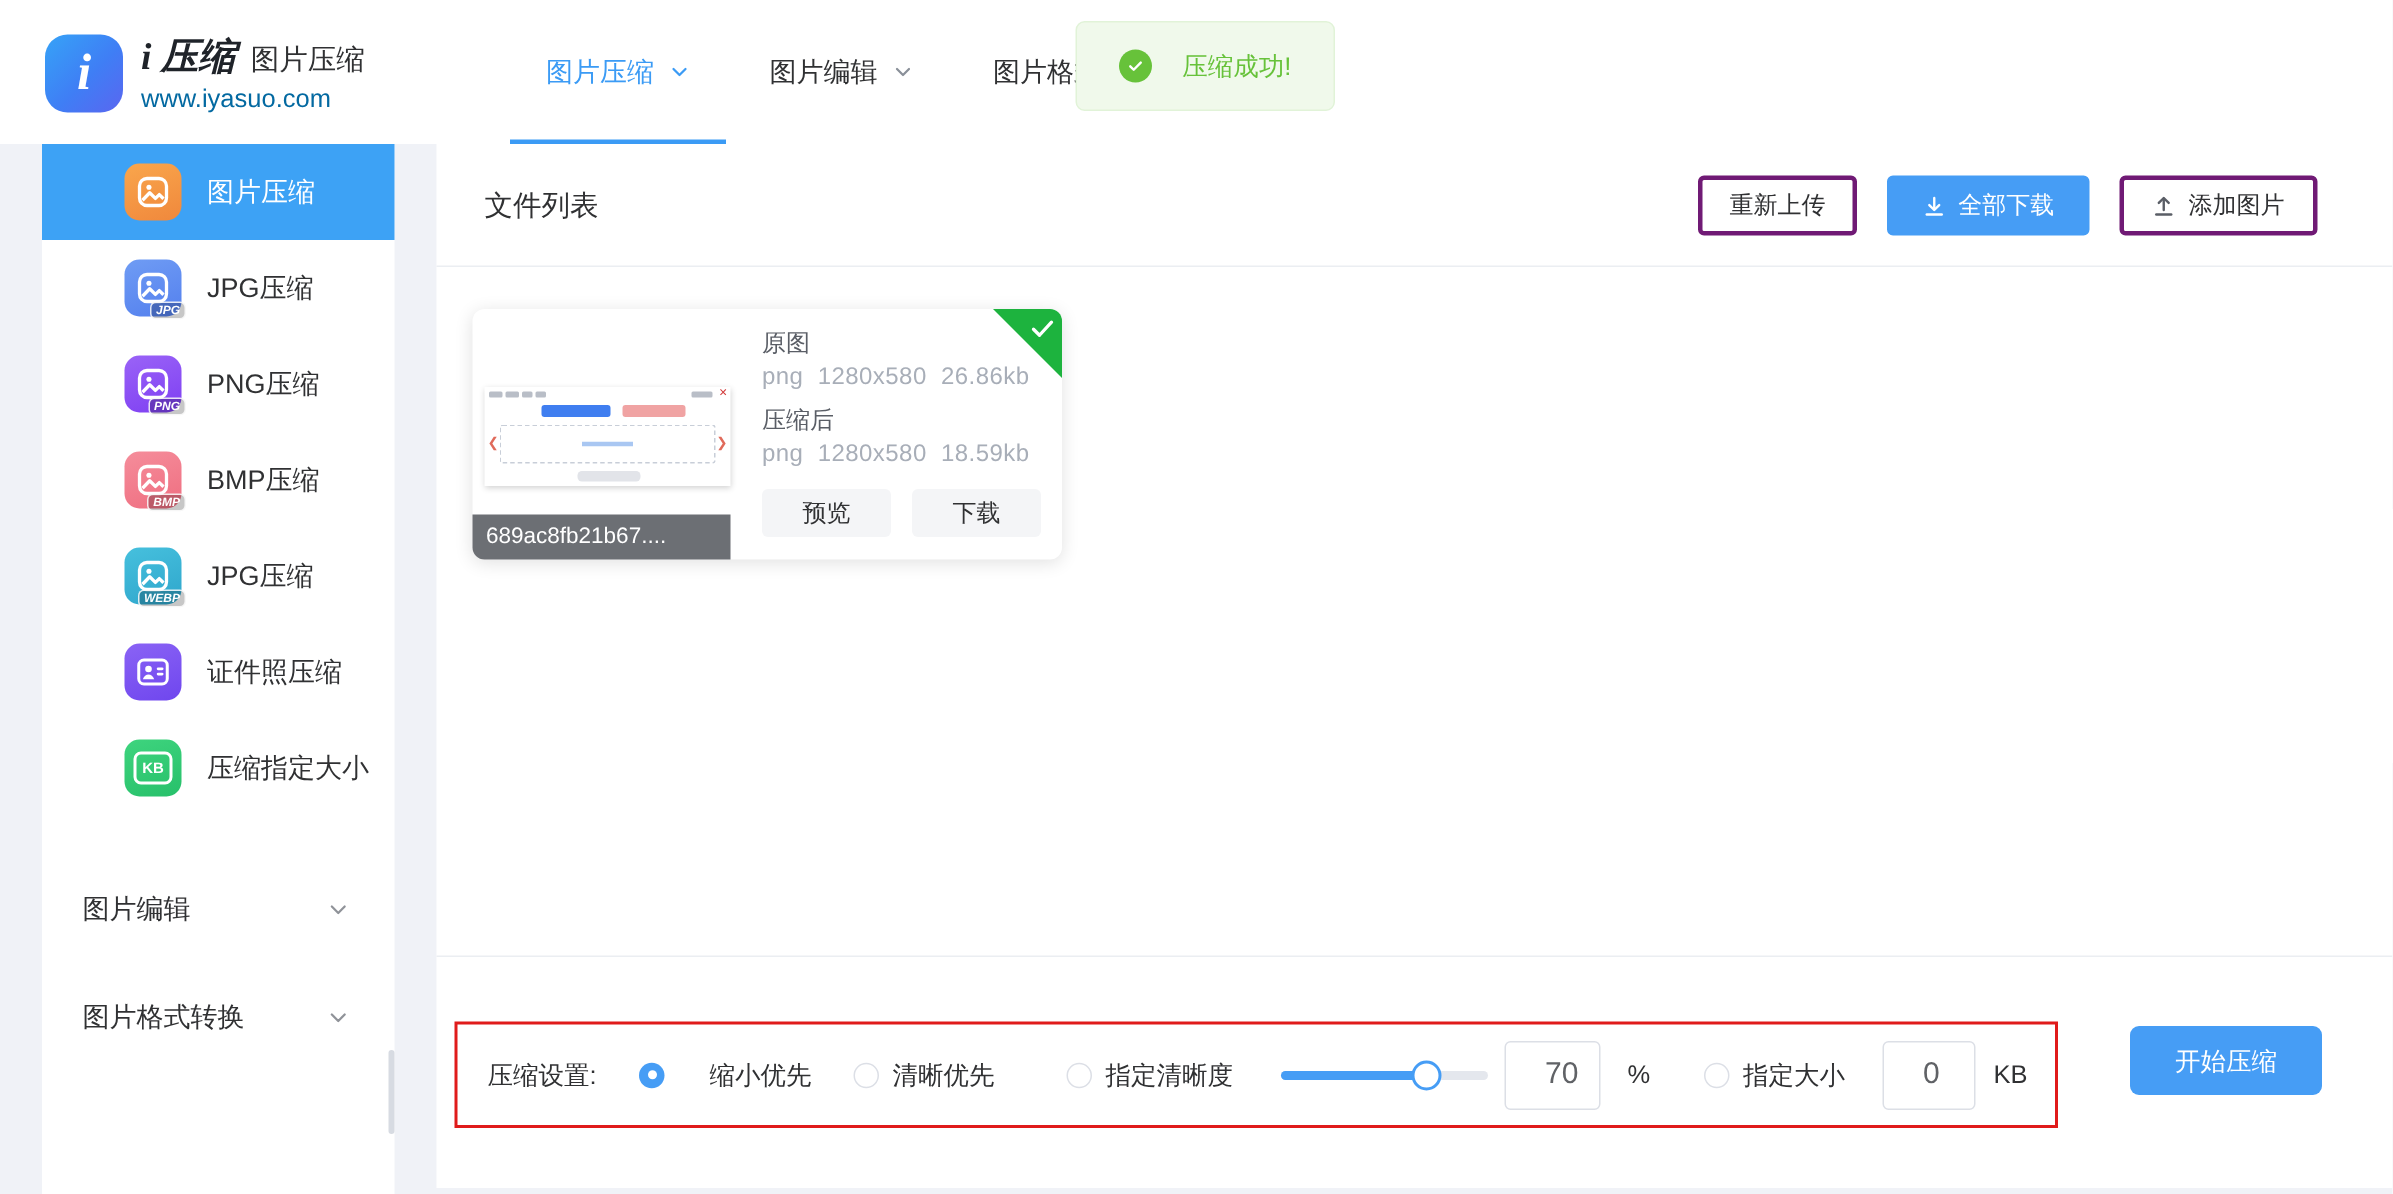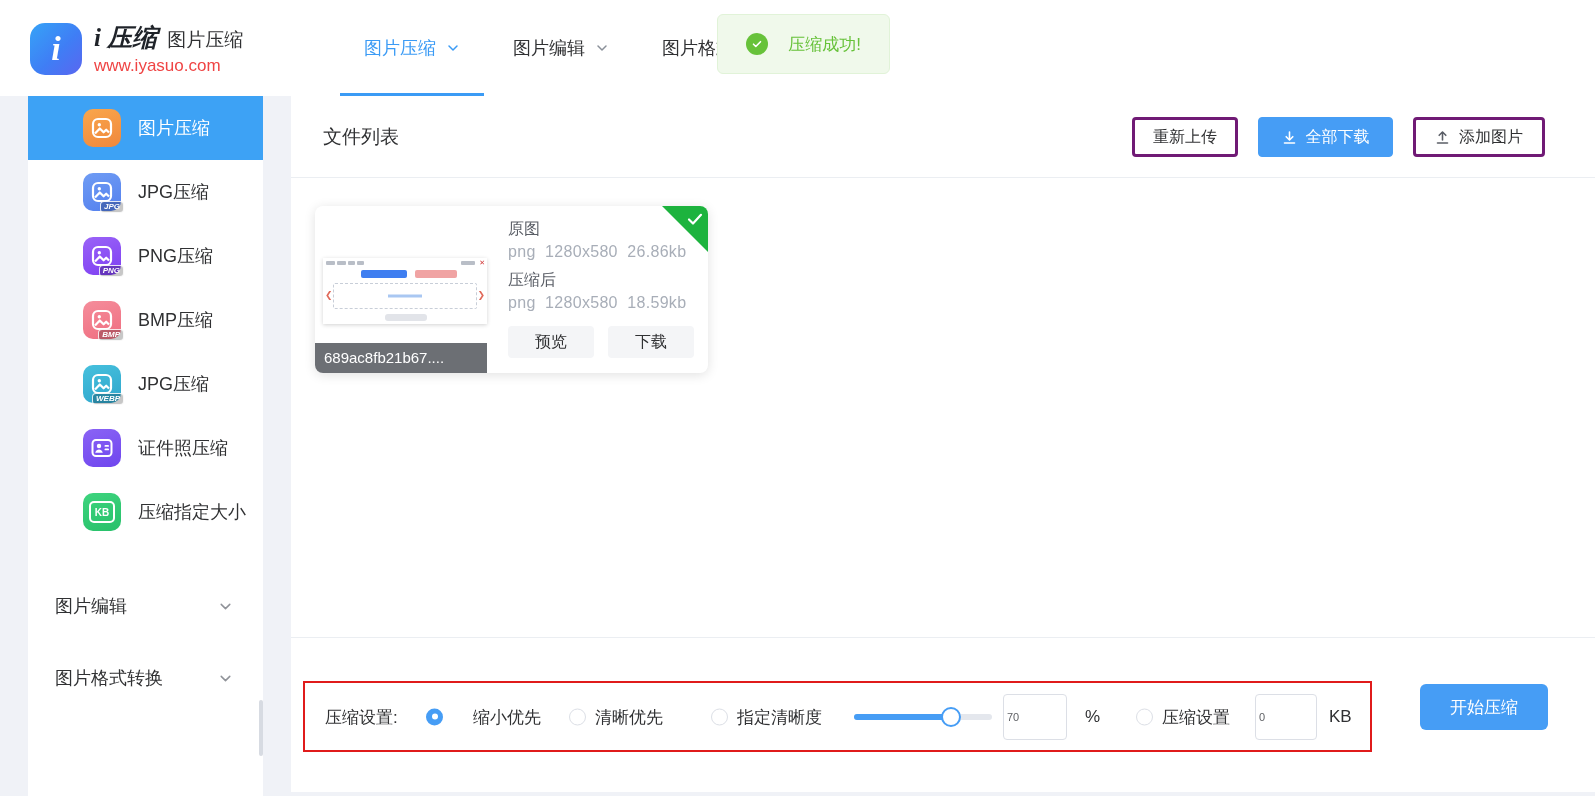--- a/index.html
+++ b/index.html
@@ -17,21 +17,21 @@
     width:52px; height:52px; border-radius:15px;
     background:linear-gradient(135deg,#36a3f7 0%,#3f7ef5 55%,#5a66f0 100%);
     display:flex; align-items:center; justify-content:center;
     color:#fff; font-family:"Liberation Serif","DejaVu Serif",serif;
     font-size:34px; font-weight:bold; font-style:italic;
   }
   .brand-text { margin-left:12px; }
   .brand-line1 { display:flex; align-items:baseline; }
   .brand-name { font-size:25px; font-weight:bold; color:#1f2329; font-style:italic; font-family:"Liberation Serif","DejaVu Serif",serif; }
   .brand-sub { font-size:19px; color:#303133; margin-left:10px; }
-  .brand-url { font-size:17px; color:#ef4444; margin-top:2px; }
+  .brand-url { font-size:17px; color:#0369a1; margin-top:2px; }
   
   .nav { position:absolute; left:340px; top:0; height:96px; display:flex; gap:5px; }
   .nav-tab { height:96px; padding:0 24px; display:flex; align-items:center; gap:10px;
              font-size:18px; color:#303133; cursor:pointer; position:relative; }
   .nav-tab .chev { color:#8a9099; display:flex; }
   .nav-tab.active { color:#3b9bf5; }
   .nav-tab.active .chev { color:#3b9bf5; }
   .nav-tab.active::after { content:""; position:absolute; left:0; bottom:0; width:100%; height:3px; background:#3b9bf5; }
   
   .toast { position:absolute; left:717px; top:14px; width:173px; height:60px; z-index:20;
@@ -105,22 +105,22 @@
   .radio.on { background:#469df5; position:relative; }
   .radio.on::after { content:""; position:absolute; left:50%; top:50%; transform:translate(-50%,-50%);
                      width:6px; height:6px; border-radius:50%; background:#fff; }
   .radio.off { background:#fff; border:1px solid #dcdfe6; }
   .radio-label { font-size:17px; color:#303133; }
   .slider { position:absolute; top:50%; transform:translateY(-50%); left:549px; width:138px; height:6px;
             background:#e4e7ed; border-radius:3px; cursor:pointer; }
   .slider-fill { position:absolute; left:0; top:0; height:6px; background:#469df5; border-radius:3px; }
   .slider-thumb { position:absolute; top:50%; transform:translate(-50%,-50%); width:20px; height:20px;
                   background:#fff; border:2px solid #469df5; border-radius:50%; cursor:grab; }
-  .num-input { width:64px; height:46px; border:1px solid #dcdfe6; border-radius:4px; padding-left:3px;
-               font-size:11px; color:#606266; font-family:inherit; outline:none; background:#fff; }
+  .num-input { width:64px; height:46px; border:1px solid #dcdfe6; border-radius:4px; padding-left:26px;
+               font-size:20px; color:#606266; font-family:inherit; outline:none; background:#fff; }
   .unit { font-size:17px; color:#303133; }
   .btn-start { position:absolute; left:1129px; top:588px; width:128px; height:46px; background:#469df5;
                border:none; border-radius:6px; color:#fff; font-size:17px; cursor:pointer; font-family:inherit; }
 </style>
 </head>
 <body>
 
 <div class="header">
   <div class="brand">
     <div class="brand-icon">i</div>
@@ -374,21 +374,21 @@
     <div class="slider">
       <div class="slider-fill" style="width: 70%;"></div>
       <div class="slider-thumb" style="left: 70%;"></div>
     </div>
 
     <input class="num-input sb-abs" style="left: 698px;" type="text" value="70">
     <div class="sb-abs unit" style="left:780px;">%</div>
 
     <div class="sb-abs radio-group" style="left:831px;">
       <span class="radio off"></span>
-      <span class="radio-label">压缩设置</span>
+      <span class="radio-label">指定大小</span>
     </div>
 
     <input class="num-input sb-abs" style="left: 950px; width: 62px;" type="text" value="0">
     <div class="sb-abs unit" style="left:1024px;">KB</div>
   </div>
 
   <button class="btn-start">开始压缩</button>
 </div>
 
 </body></html>

